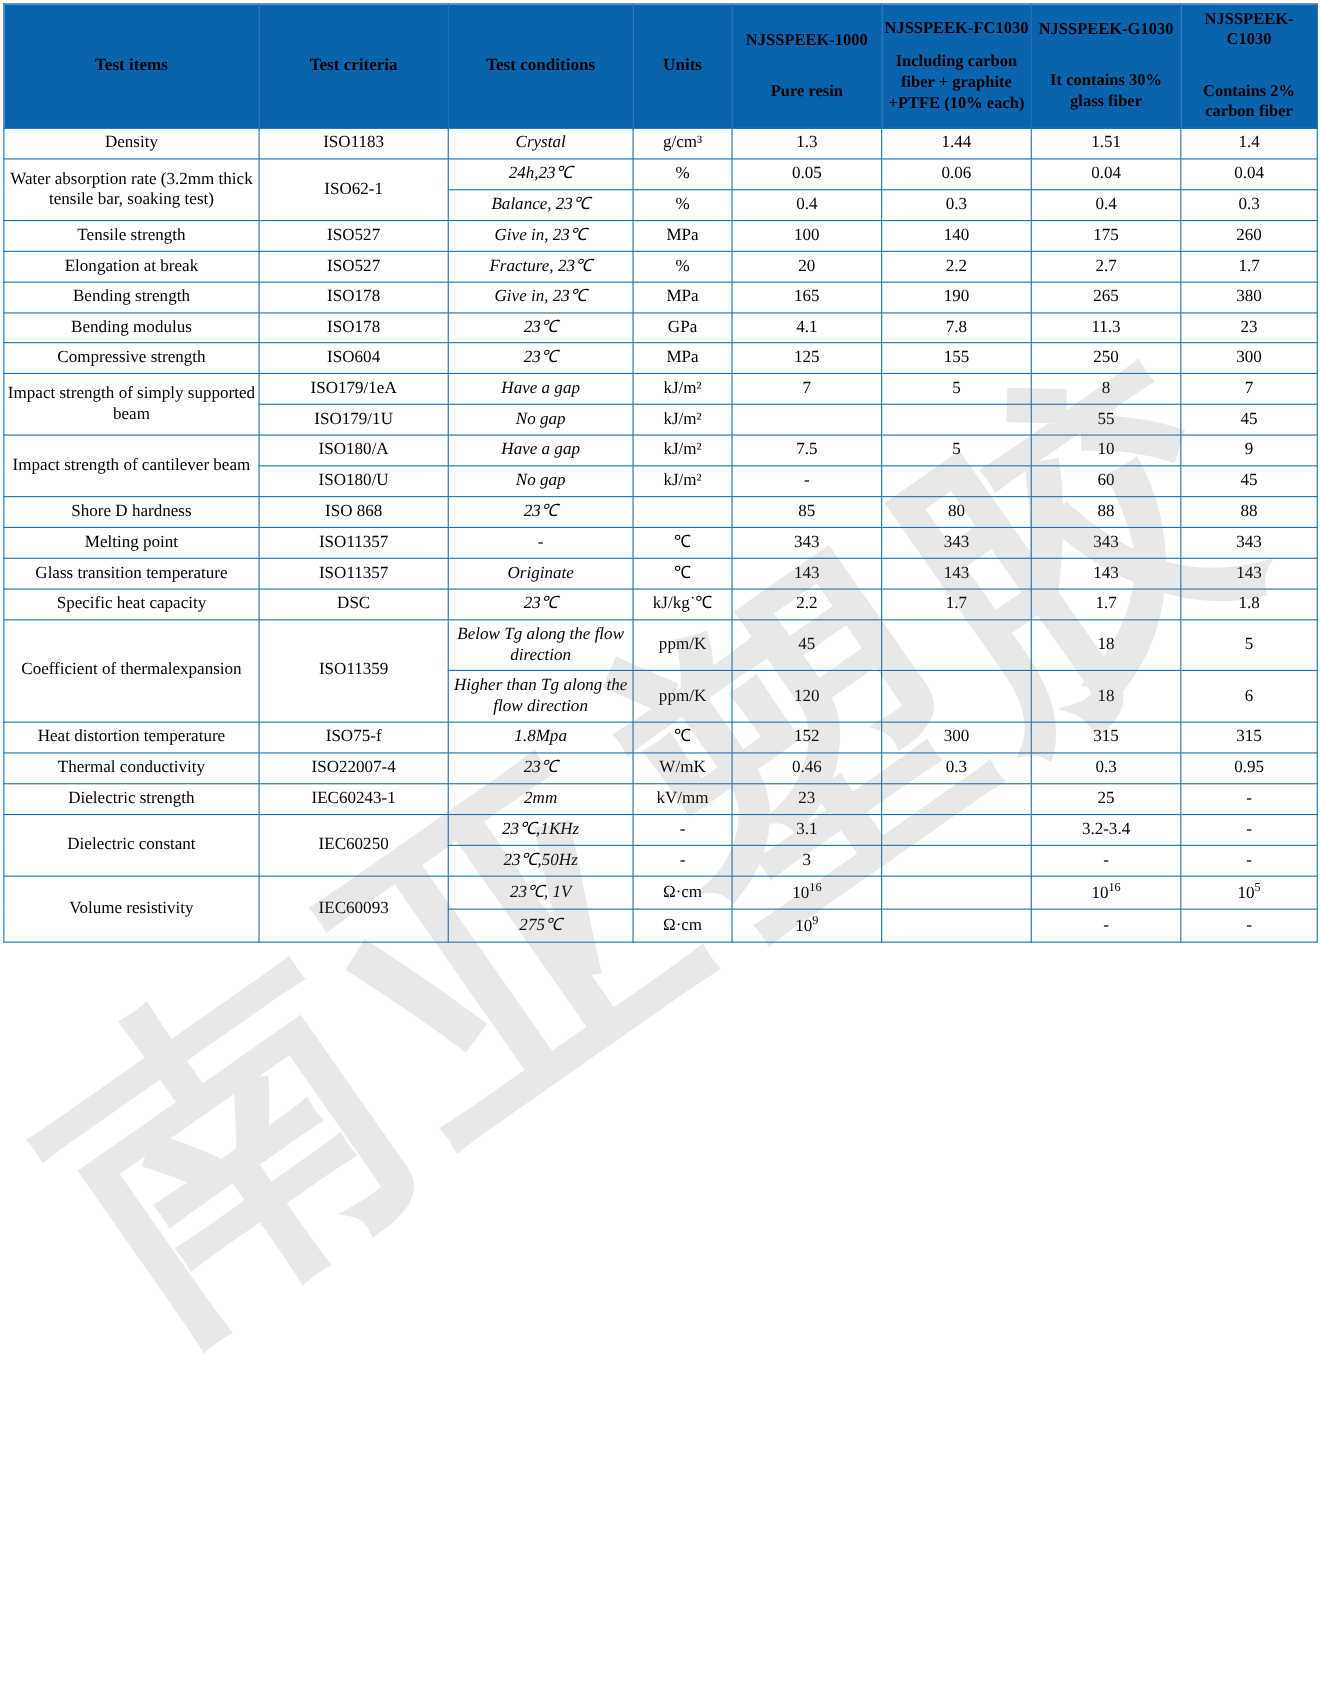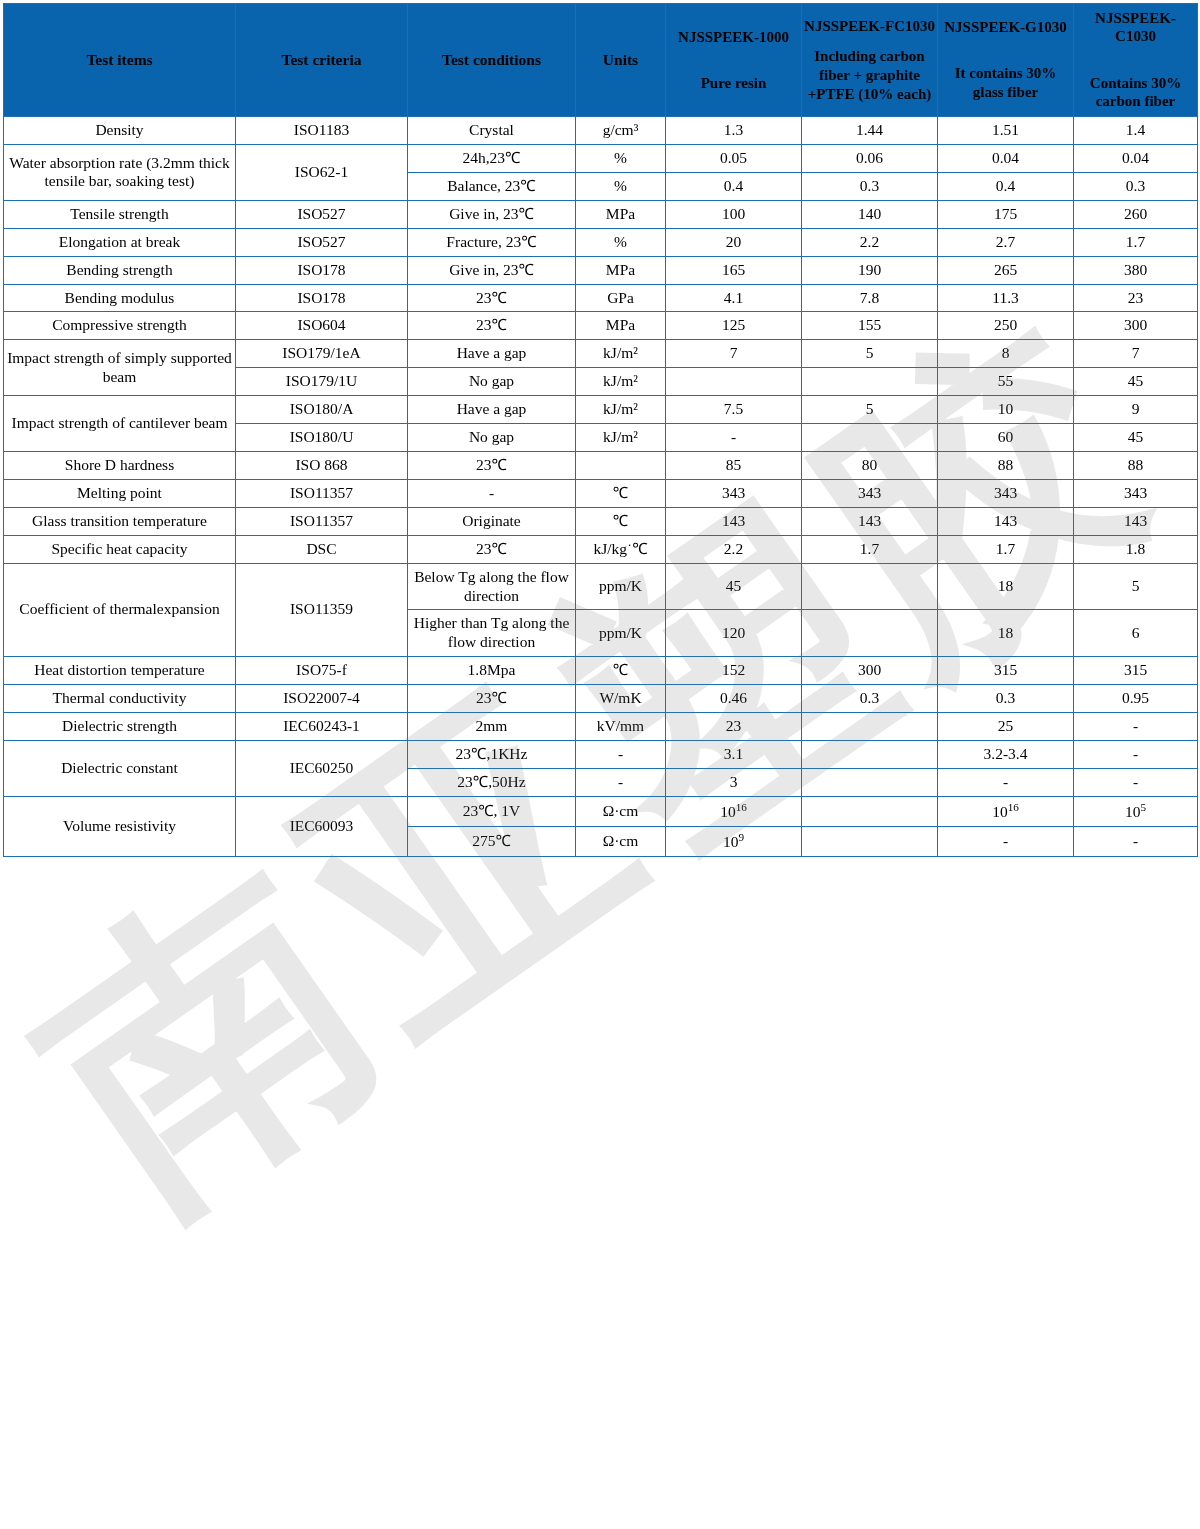--- a/index.html
+++ b/index.html
@@ -79,21 +79,21 @@
   }
   col.c0 { width: 232px; }
   col.c1 { width: 172px; }
   col.c2 { width: 168px; }
   col.c3 { width: 90px; }
   col.c4 { width: 136px; }
   col.c5 { width: 136px; }
   col.c6 { width: 136px; }
   col.c7 { width: 124px; }
   td.item { font-size: 16px; }
-  td.cond { font-size: 15.5px; }
+  td.cond { font-size: 15.5px; font-style: italic; }
   sup { font-size: 0.72em; vertical-align: super; text-align: center; }
   .hdr-main { font-size: 17px; }
 </style>
 </head>
 <body>
 
 <div class="watermark">
   <span>南亚塑胶</span>
 </div>
 
@@ -121,21 +121,21 @@
       <th class="prod tall">
         <span class="pname">NJSSPEEK-FC1030</span>
         <span class="pdesc">Including carbon fiber + graphite +PTFE (10% each)</span>
       </th>
       <th class="prod">
         <span class="pname">NJSSPEEK-G1030</span>
         <span class="pdesc">It contains 30% glass fiber</span>
       </th>
       <th class="prod">
         <span class="pname">NJSSPEEK-C1030</span>
-        <span class="pdesc">Contains 30% carbon fiber</span>
+        <span class="pdesc">Contains 2% carbon fiber</span>
       </th>
     </tr>
     <tr></tr>
   </thead>
   <tbody id="tbody">
       <tr>
         <td class="item">Density</td>
         <td>ISO1183</td>
         <td class="cond">Crystal</td>
         <td>g/cm³</td>

